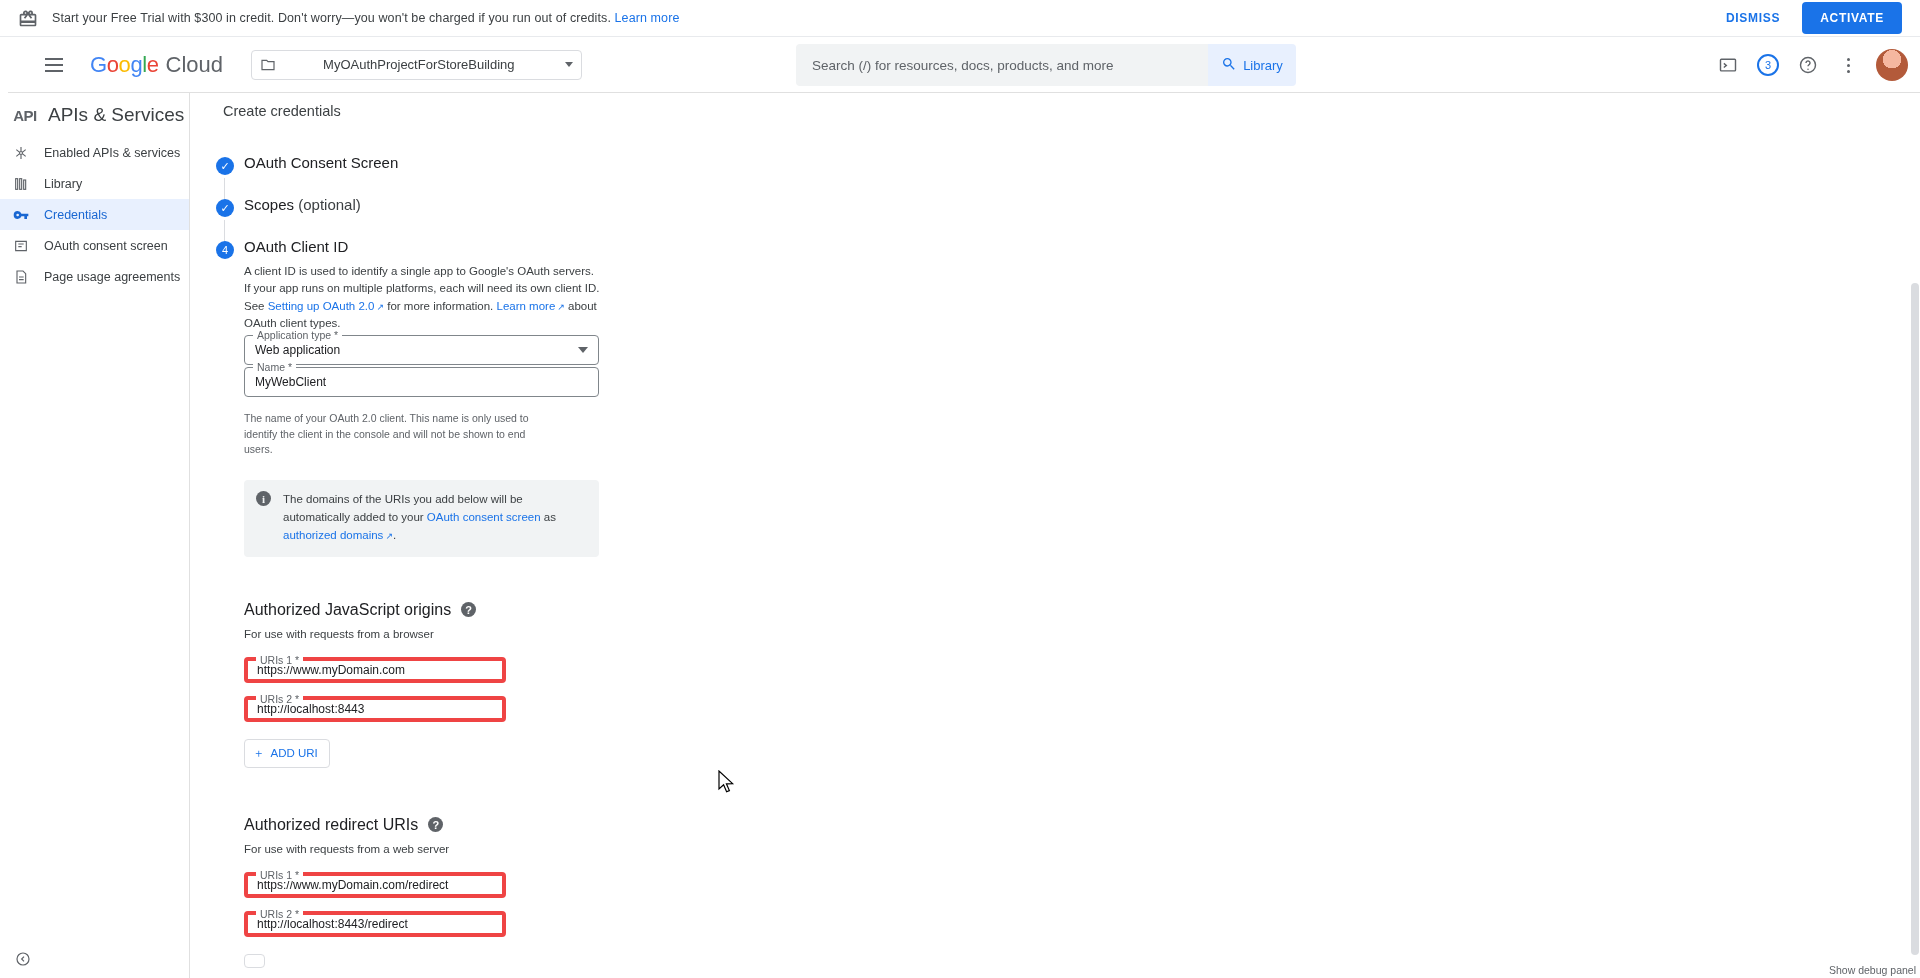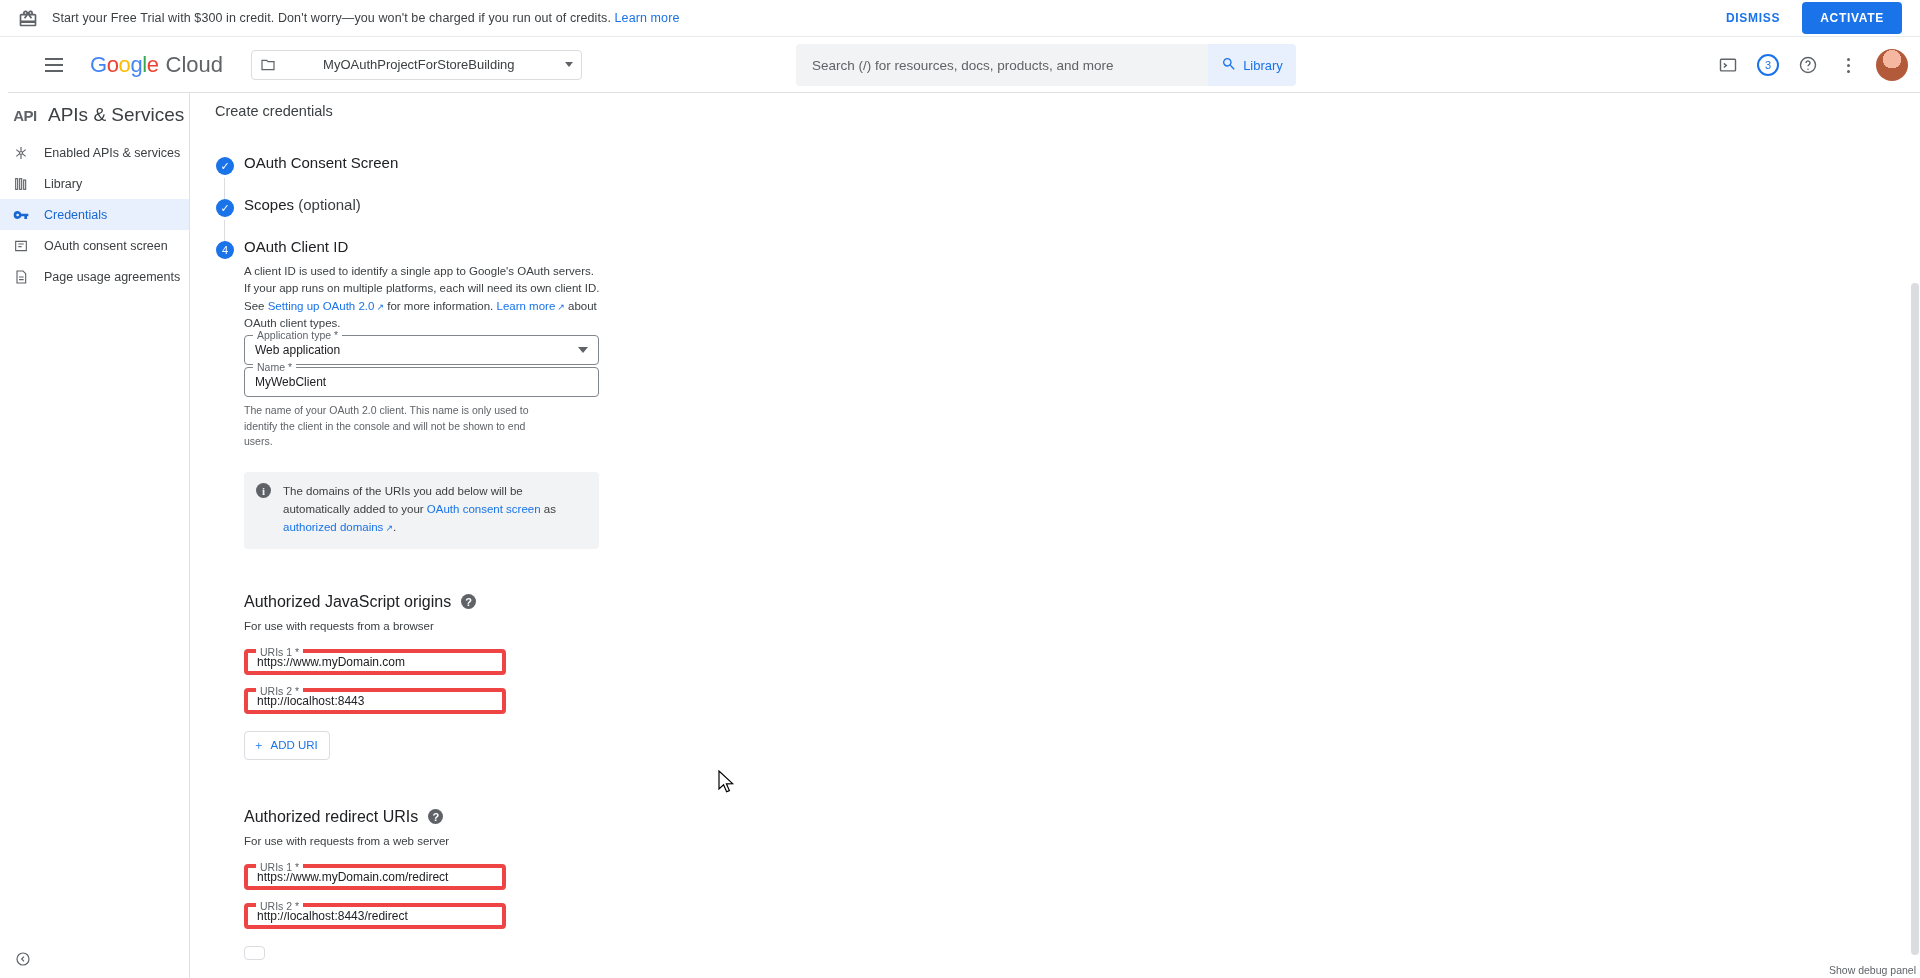--- a/index.html
+++ b/index.html
@@ -122,21 +122,21 @@
   .nav-item.active { background: #e8f0fe; color: #1967d2; font-weight: 500; }
   .nav-item.active .nicon { color: #1967d2; }
   .collapse-btn {
     position: absolute; bottom: 8px; left: 12px; width: 22px; height: 22px;
     display: flex; align-items: center; justify-content: center; color: #5f6368; cursor: pointer;
   }
 
   
   .content { position: absolute; top: 93px; left: 191px; right: 0; bottom: 0; background: #fff; overflow: hidden; }
   .content-header {
-    height: 36px; display: flex; align-items: center; padding-left: 24px;
+    height: 36px; display: flex; align-items: center; padding-left: 32px;
     font-size: 14.5px; color: #3c4043;
   }
   .scroll-area { position: absolute; top: 36px; left: 0; right: 0; bottom: 0; }
 
   .step {
     position: relative; padding-left: 53px; margin-bottom: 0;
   }
   .step-marker {
     position: absolute; left: 25px; top: 3px; width: 18px; height: 18px; border-radius: 50%;
     display: flex; align-items: center; justify-content: center;
@@ -161,21 +161,21 @@
   }
   .field-label {
     position: absolute; top: -7px; left: 8px; background: #fff; padding: 0 4px;
     font-size: 10.5px; color: #5f6368;
   }
   .field-value { font-size: 12px; color: #202124; }
   .field .caret {
     position: absolute; right: 10px; width: 0; height: 0;
     border-left: 5px solid transparent; border-right: 5px solid transparent; border-top: 6px solid #5f6368;
   }
-  .helper { font-size: 10.5px; color: #5f6368; margin-top: 6px; line-height: 1.5; max-width: 300px; }
+  .helper { font-size: 10.5px; color: #5f6368; margin-top: 14px; line-height: 1.5; max-width: 300px; }
 
   .info-box {
     width: 355px; background: #f1f3f4; border-radius: 4px; margin-top: 22px;
     display: flex; padding: 11px 12px 12px 12px;
   }
   .info-box .ibicon {
     width: 15px; height: 15px; border-radius: 50%; background: #5f6368; color: #f1f3f4;
     font-size: 11px; font-weight: 700; display: flex; align-items: center; justify-content: center;
     flex: none; margin-right: 12px; font-family: "Liberation Serif", serif;
   }

